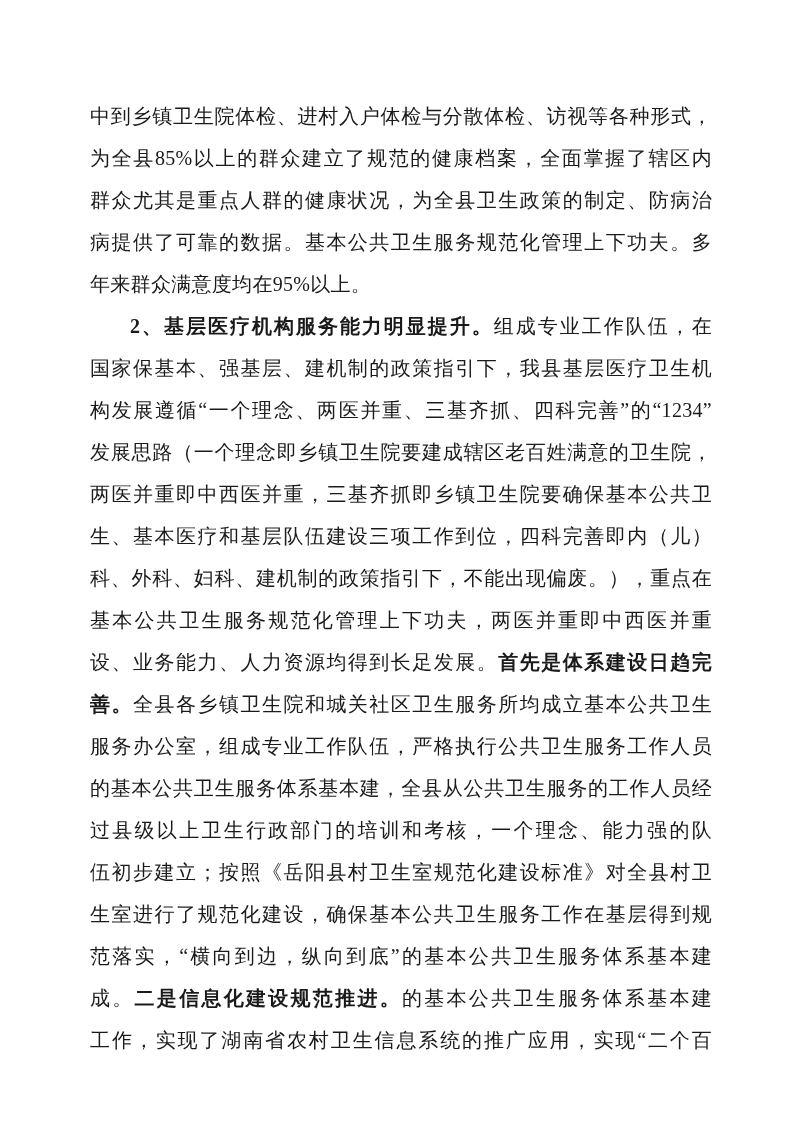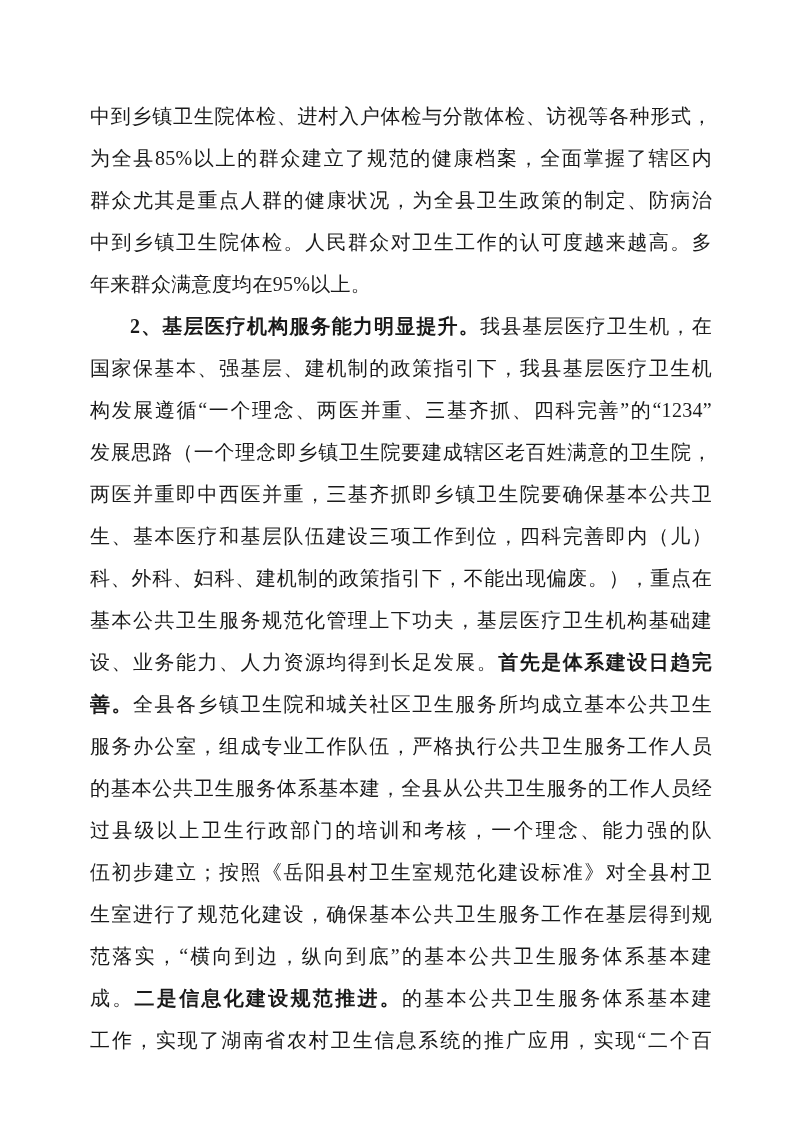--- a/index.html
+++ b/index.html
@@ -51,30 +51,30 @@
   }
 </style>
 </head>
 <body>
 
 <div class="page">
   <div class="text-block" id="textBlock">
       <div class="line"><span class="seg">中到乡镇卫生院体检、进村入户体检与分散体检、访视等各种形式，</span></div>
       <div class="line"><span class="seg">为全县85%以上的群众建立了规范的健康档案，全面掌握了辖区内</span></div>
       <div class="line"><span class="seg">群众尤其是重点人群的健康状况，为全县卫生政策的制定、防病治</span></div>
-      <div class="line"><span class="seg">中到乡镇卫生院体检。人民群众对卫生工作的认可度越来越高。多</span></div>
+      <div class="line"><span class="seg">病提供了可靠的数据。基本公共卫生服务规范化管理上下功夫。多</span></div>
       <div class="line para-end"><span class="seg">年来群众满意度均在95%以上。</span></div>
-      <div class="line indent"><span class="seg bold">2、基层医疗机构服务能力明显提升。</span><span class="seg">我县基层医疗卫生机，在</span></div>
+      <div class="line indent"><span class="seg bold">2、基层医疗机构服务能力明显提升。</span><span class="seg">组成专业工作队伍，在</span></div>
       <div class="line"><span class="seg">国家保基本、强基层、建机制的政策指引下，我县基层医疗卫生机</span></div>
       <div class="line"><span class="seg">构发展遵循“一个理念、两医并重、三基齐抓、四科完善”的“1234”</span></div>
       <div class="line"><span class="seg">发展思路（一个理念即乡镇卫生院要建成辖区老百姓满意的卫生院，</span></div>
       <div class="line"><span class="seg">两医并重即中西医并重，三基齐抓即乡镇卫生院要确保基本公共卫</span></div>
       <div class="line"><span class="seg">生、基本医疗和基层队伍建设三项工作到位，四科完善即内（儿）</span></div>
       <div class="line"><span class="seg">科、外科、妇科、建机制的政策指引下，不能出现偏废。），重点在</span></div>
-      <div class="line"><span class="seg">基本公共卫生服务规范化管理上下功夫，基层医疗卫生机构基础建</span></div>
+      <div class="line"><span class="seg">基本公共卫生服务规范化管理上下功夫，两医并重即中西医并重</span></div>
       <div class="line"><span class="seg">设、业务能力、人力资源均得到长足发展。</span><span class="seg bold">首先是体系建设日趋完</span></div>
       <div class="line"><span class="seg bold">善。</span><span class="seg">全县各乡镇卫生院和城关社区卫生服务所均成立基本公共卫生</span></div>
       <div class="line"><span class="seg">服务办公室，组成专业工作队伍，严格执行公共卫生服务工作人员</span></div>
       <div class="line"><span class="seg">的基本公共卫生服务体系基本建，全县从公共卫生服务的工作人员经</span></div>
       <div class="line"><span class="seg">过县级以上卫生行政部门的培训和考核，一个理念、能力强的队</span></div>
       <div class="line"><span class="seg">伍初步建立；按照《岳阳县村卫生室规范化建设标准》对全县村卫</span></div>
       <div class="line"><span class="seg">生室进行了规范化建设，确保基本公共卫生服务工作在基层得到规</span></div>
       <div class="line"><span class="seg">范落实，“横向到边，纵向到底”的基本公共卫生服务体系基本建</span></div>
       <div class="line"><span class="seg">成。</span><span class="seg bold">二是信息化建设规范推进。</span><span class="seg">的基本公共卫生服务体系基本建</span></div>
       <div class="line"><span class="seg">工作，实现了湖南省农村卫生信息系统的推广应用，实现“二个百</span></div>

